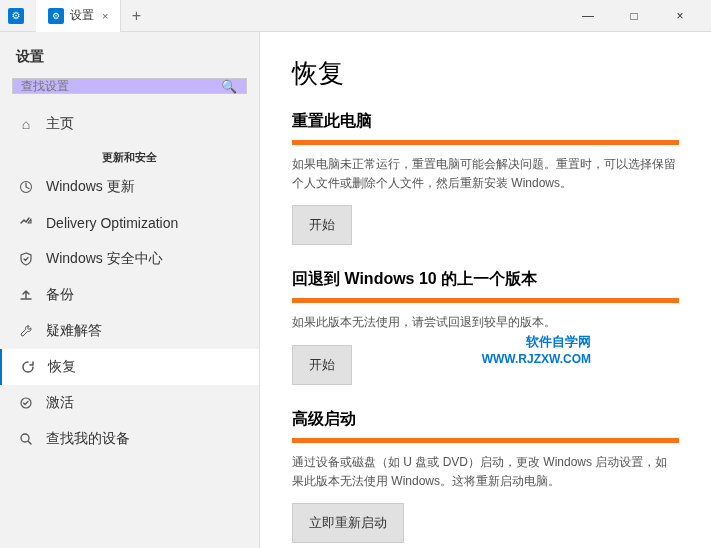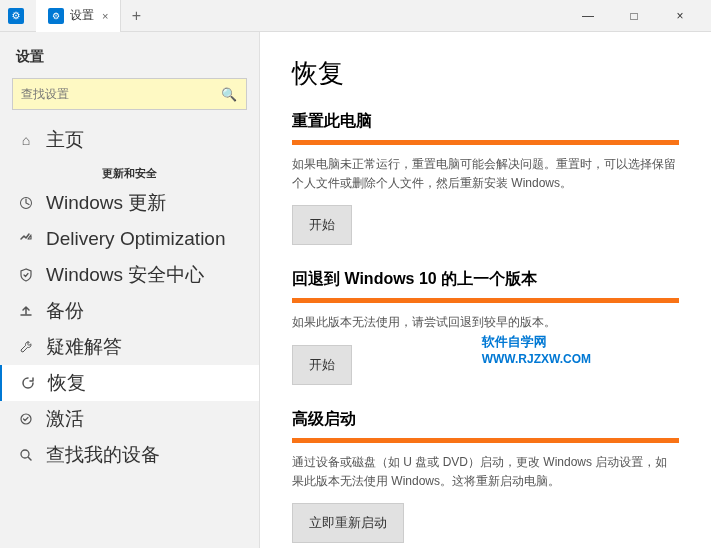--- a/index.html
+++ b/index.html
@@ -111,24 +111,24 @@
     .sidebar-header {
       padding: 16px 16px 8px 16px;
       font-size: 14px;
       font-weight: 600;
       color: #333;
     }
     .search-box {
       margin: 4px 12px 12px 12px;
       display: flex;
       align-items: center;
-      background: #fef9c3;
+      background: #c4b5fd;
       border: 1px solid #ccc;
       padding: 4px 8px;
-      height: 32px;
+      height: 16px;
     }
     .search-box input {
       border: none;
       outline: none;
       flex: 1;
       font-size: 12px;
       background: transparent;
       color: #333;
     }
     .search-icon {
@@ -162,21 +162,21 @@
       height: 20px;
       margin-right: 10px;
       display: flex;
       align-items: center;
       justify-content: center;
       font-size: 14px;
       color: #555;
       flex-shrink: 0;
     }
     .sidebar-item .item-label {
-      font-size: 19px;
+      font-size: 14px;
     }
 
     
     .content {
       flex: 1;
       padding: 24px 32px;
       overflow-y: auto;
       background: white;
     }
     .content-title {
@@ -215,21 +215,21 @@
     }
 
     
     .watermark {
       position: absolute;
       bottom: 180px;
       right: 120px;
       color: #0078d4;
       font-size: 13px;
       font-weight: bold;
-      text-align: left;
+      text-align: right;
       line-height: 1.4;
     }
     .watermark-sub {
       font-size: 12px;
       color: #0078d4;
     }
   </style>
 </head>
 <body>
 

